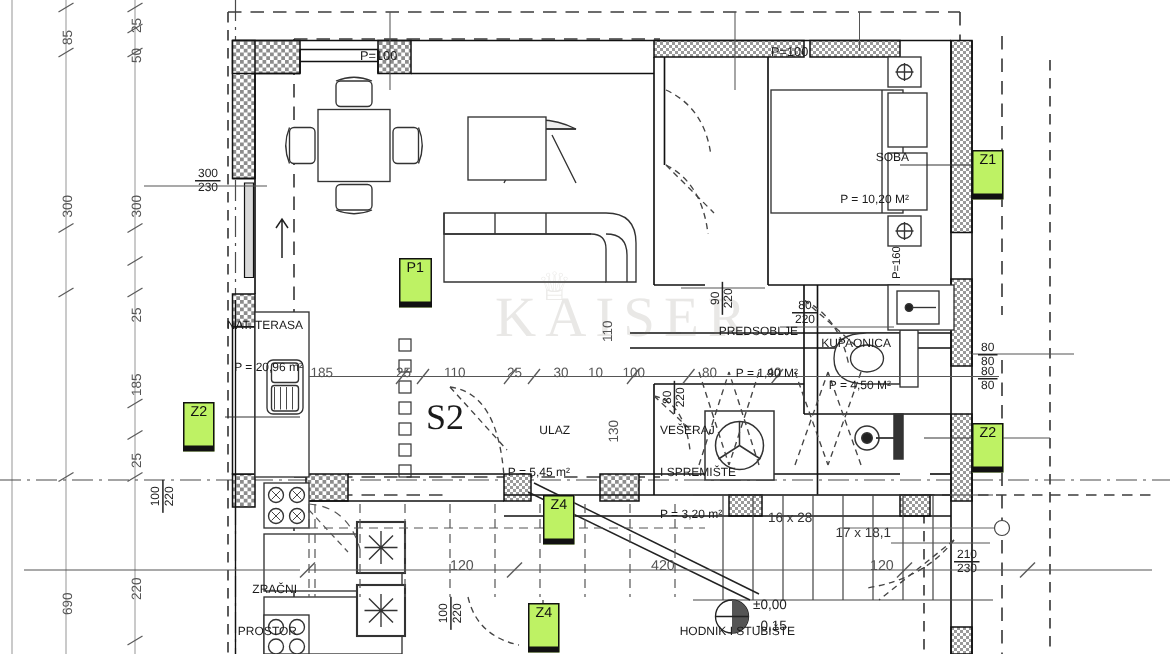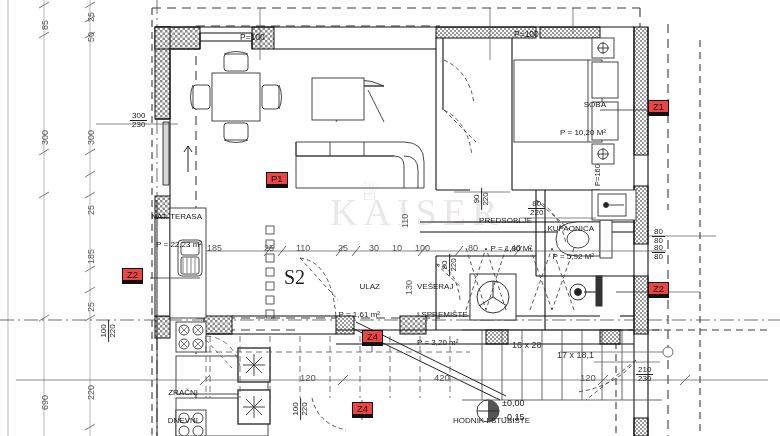--- a/index.html
+++ b/index.html
@@ -27,26 +27,26 @@
     position: absolute;
     font-family: "Liberation Sans", sans-serif;
     color: #555;
     font-size: 9px;
     white-space: nowrap;
   }
   .dim.vert { transform-origin: 0 0; transform: rotate(-90deg); }
   .room { font-size: 8px; text-align: right; color: #1a1a1a; }
   .tag {
     position: absolute;
-    background: #ef4444;
+    background: #bef264;
     border: 1px solid #111;
     border-bottom: 4px solid #111;
     font-size: 9.5px;
     color: #111;
-    padding: 1px 4px 0 4px;
+    padding: 1px 4px 17px 4px;
     font-family: "Liberation Sans", sans-serif;
     line-height: 1.1;
   }
   .opening {
     position: absolute;
     font-size: 8px; color: #222;
     text-align: center; line-height: 1.05;
   }
   .opening .top { border-bottom: 1px solid #222; padding: 0 2px; }
   .opening .bot { padding: 0 2px; }
@@ -454,45 +454,45 @@
 
   <div class="dim vert" style="left:400px; top:228px;">110</div>
   <div class="dim vert" style="left:404px; top:295px;">130</div>
 
   <div class="dim" style="left:300px; top:372px; font-size:9.5px;">120</div>
   <div class="dim" style="left:434px; top:372px; font-size:9.5px;">420</div>
   <div class="dim" style="left:580px; top:372px; font-size:9.5px;">120</div>
 
   <div class="lbl room" style="left:82px; top:194px; width:120px;">
     <div>NAT. TERASA</div>
-    <div>P = 22,23 m²</div>
+    <div>P = 20,96 m²</div>
   </div>
 
   <div class="lbl room" style="left:78px; top:370px; width:120px;">
     <div>ZRAČNI</div>
-    <div>DNEVNI</div>
+    <div>PROSTOR</div>
   </div>
 
 
   <div class="lbl room" style="left:300px; top:264px; width:80px;">
     <div>ULAZ</div>
-    <div>P = 1,61 m²</div>
+    <div>P = 5,45 m²</div>
   </div>
 
   <div class="lbl room" style="left:442px; top:198px; width:90px;">
     <div>PREDSOBLJE</div>
     <div>P = 1,90 M²</div>
   </div>
 
   <div class="lbl room" style="left:504px; top:206px; width:90px;">
     <div>KUPAONICA</div>
-    <div>P = 5,92 M²</div>
-  </div>
-
-  <div class="lbl room" style="left:417px; top:264px; width:74px; text-align:left;">
+    <div>P = 4,50 M²</div>
+  </div>
+
+  <div class="lbl room" style="left:440px; top:264px; width:74px; text-align:left;">
     <div>VEŠERAJ</div>
     <div>I SPREMIŠTE</div>
     <div>P = 3,20 m²</div>
   </div>
 
   <div class="lbl room" style="left:510px; top:82px; width:96px;">
     <div>SOBA</div>
     <div>P = 10,20 M²</div>
   </div>
 
@@ -557,15 +557,15 @@
     <div class="bot">230</div>
   </div>
 
   <div class="tag" style="left:648px; top:100px;">Z1</div>
   <div class="tag" style="left:122px; top:268px;">Z2</div>
   <div class="tag" style="left:648px; top:282px;">Z2</div>
   <div class="tag" style="left:362px; top:330px;">Z4</div>
   <div class="tag" style="left:352px; top:402px;">Z4</div>
   <div class="tag" style="left:246px; top:172px;margin-left:20px;">P1</div>
 
-  <div class="lbl" style="left:284px; top:266px; font-size:20px; font-family:'Liberation Serif',serif;">S2</div>
+  <div class="lbl" style="left:284px; top:266px; font-size:24px; font-family:'Liberation Serif',serif;">S2</div>
 
 </div>
 
 </body></html>

